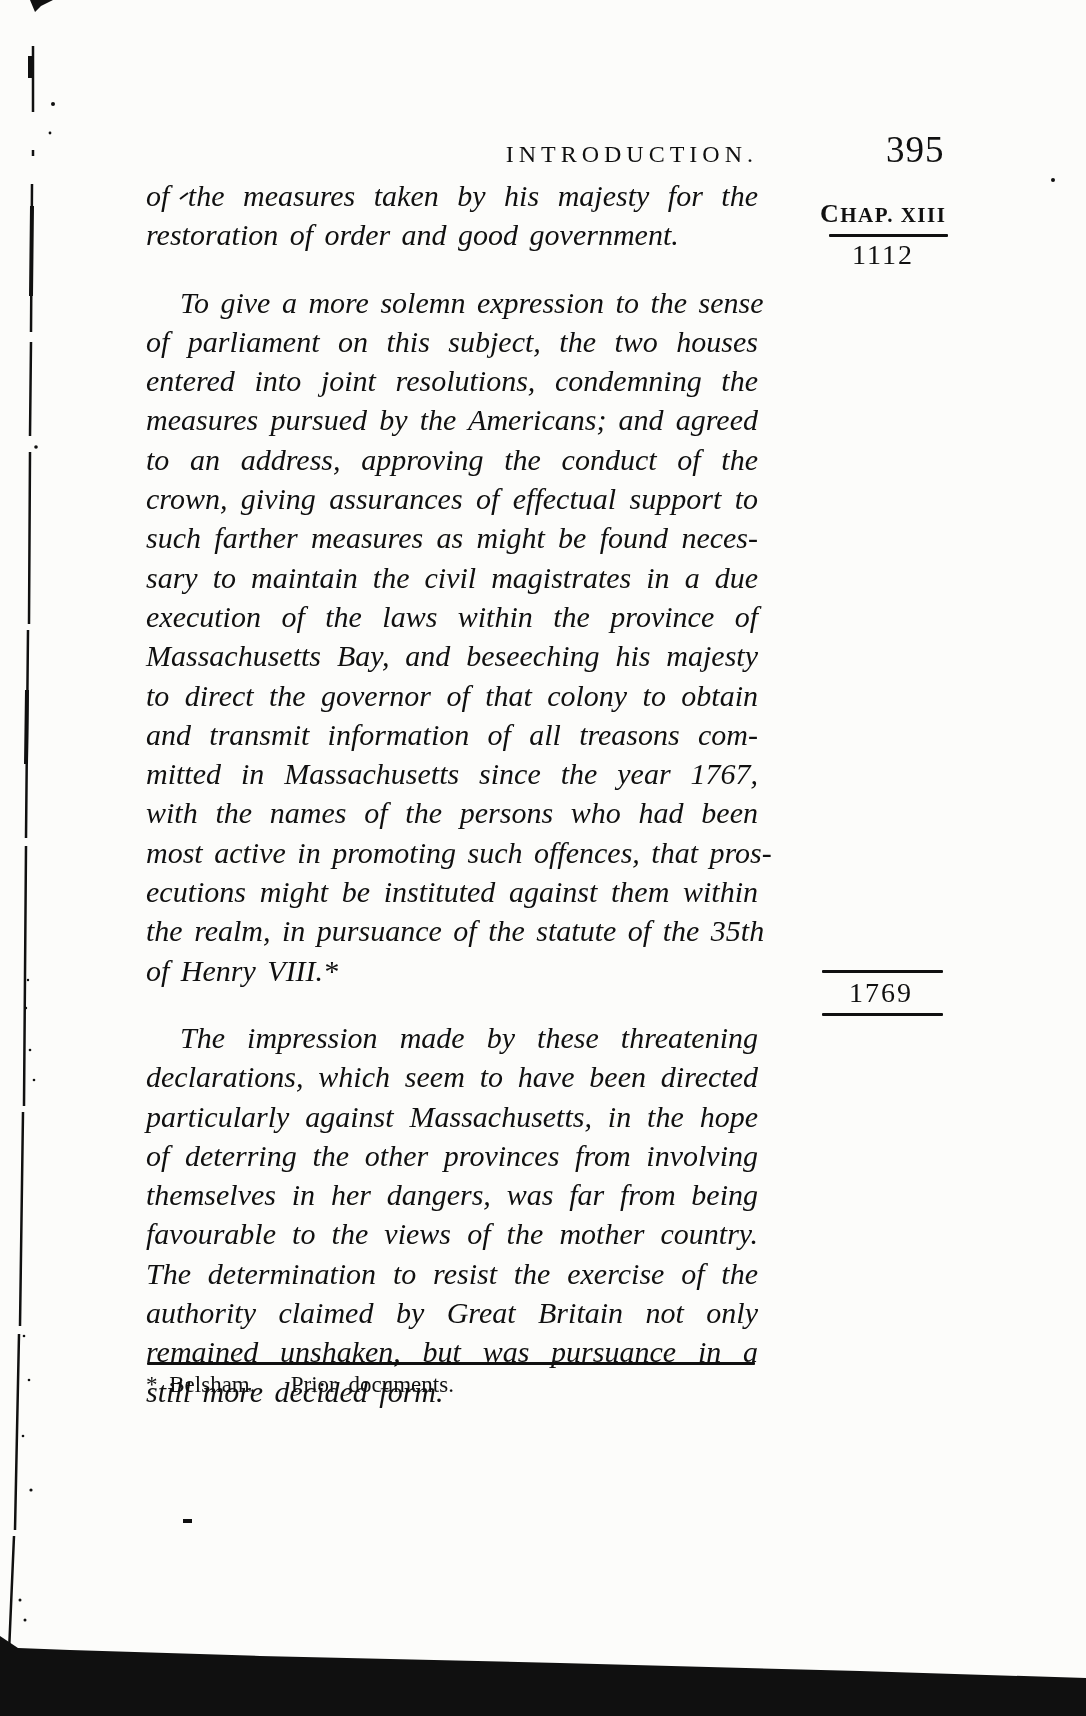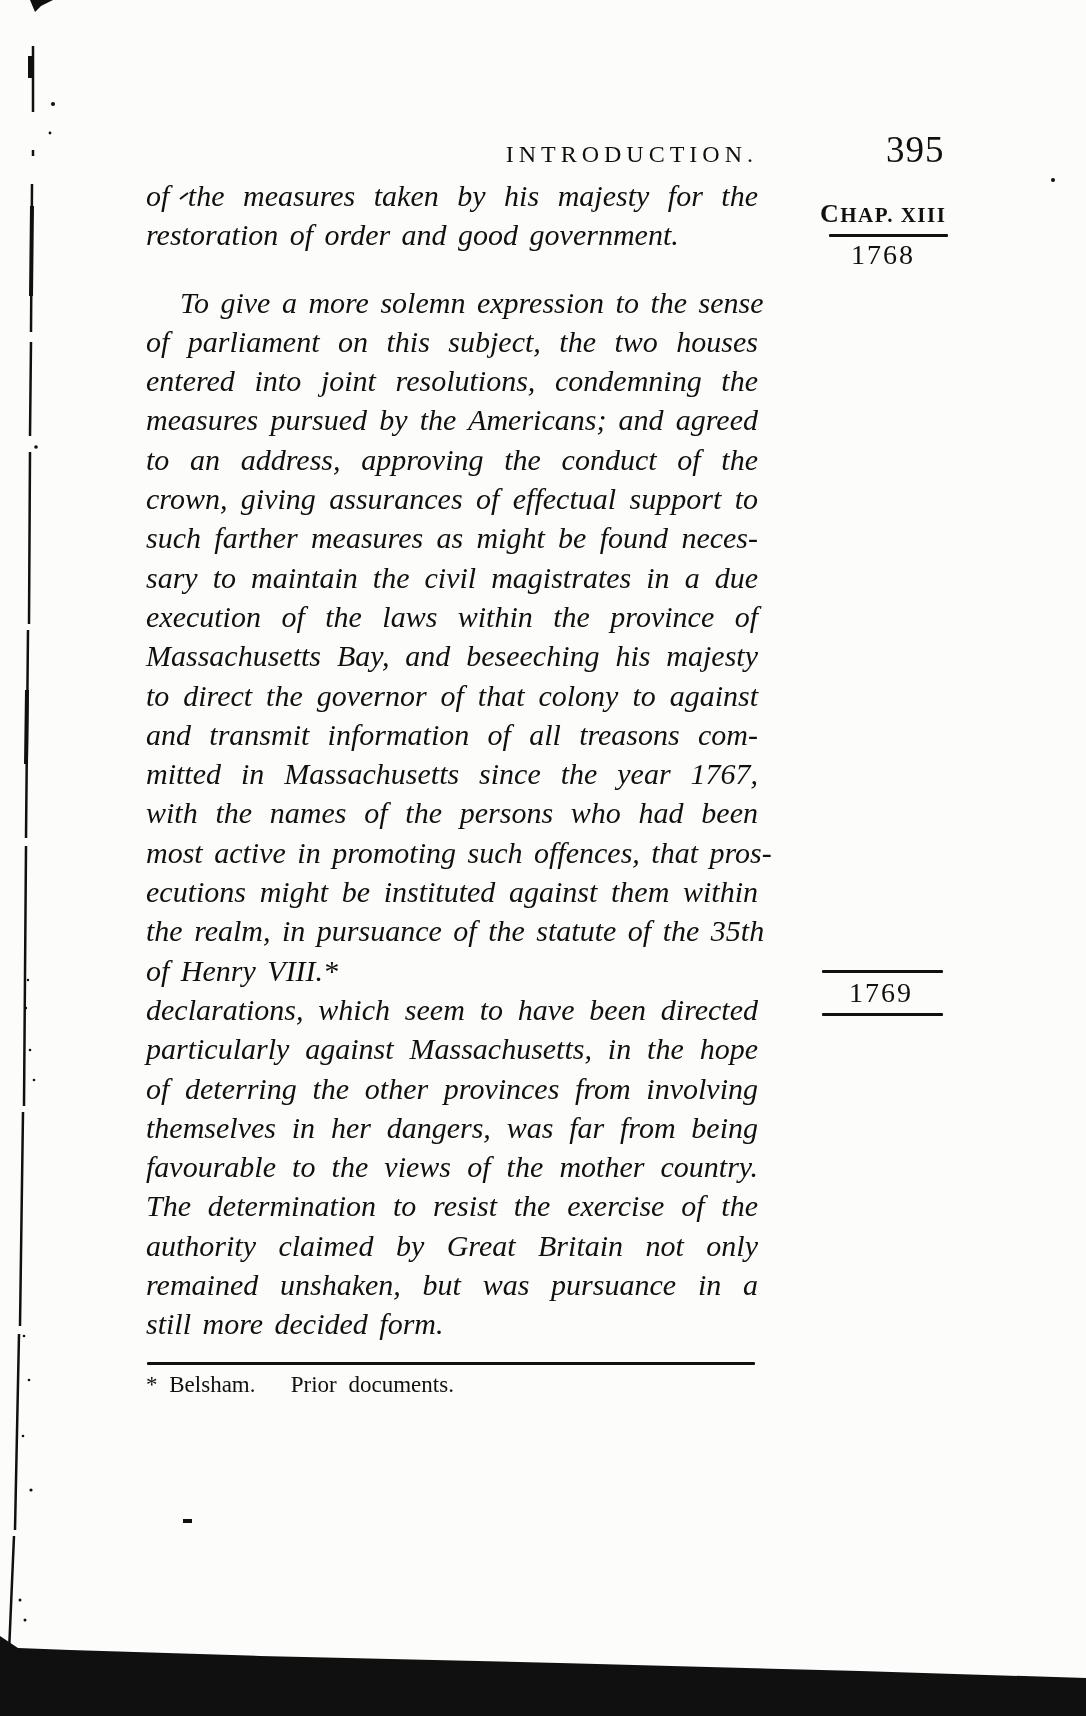--- a/index.html
+++ b/index.html
@@ -92,47 +92,48 @@
       <path d="M180,199 l8,-6" stroke="#101010" stroke-width="2" fill="none"></path>
     </g>
   </svg>
 
   <div class="running-head">INTRODUCTION.</div>
 
   <div class="page-number">395</div>
 
   <div class="margin-chap">CHAP. XIII</div>
   <div class="rule rule-chap"></div>
-  <div class="margin-year y1768">1768</div>
+  <div class="margin-year y1768">1112</div>
 
   <div class="rule rule-1769-top"></div>
   <div class="margin-year y1769">1769</div>
   <div class="rule rule-1769-bottom"></div>
 
   <div class="body-text">
       <div class="line">of the measures taken by his majesty for the</div>
       <div class="line para-end">restoration of order and good government.</div>
       <div class="line indent">To give a more solemn expression to the sense</div>
       <div class="line">of parliament on this subject, the two houses</div>
       <div class="line">entered into joint resolutions, condemning the</div>
       <div class="line">measures pursued by the Americans; and agreed</div>
       <div class="line">to an address, approving the conduct of the</div>
       <div class="line">crown, giving assurances of effectual support to</div>
       <div class="line">such farther measures as might be found neces-</div>
       <div class="line">sary to maintain the civil magistrates in a due</div>
       <div class="line">execution of the laws within the province of</div>
       <div class="line">Massachusetts Bay, and beseeching his majesty</div>
-      <div class="line">to direct the governor of that colony to against</div>
+      <div class="line">to direct the governor of that colony to obtain</div>
       <div class="line">and transmit information of all treasons com-</div>
       <div class="line">mitted in Massachusetts since the year 1767,</div>
       <div class="line">with the names of the persons who had been</div>
       <div class="line">most active in promoting such offences, that pros-</div>
       <div class="line">ecutions might be instituted against them within</div>
       <div class="line">the realm, in pursuance of the statute of the 35th</div>
       <div class="line para-end">of Henry VIII.*</div>
+      <div class="line indent">The impression made by these threatening</div>
       <div class="line">declarations, which seem to have been directed</div>
       <div class="line">particularly against Massachusetts, in the hope</div>
       <div class="line">of deterring the other provinces from involving</div>
       <div class="line">themselves in her dangers, was far from being</div>
       <div class="line">favourable to the views of the mother country.</div>
       <div class="line">The determination to resist the exercise of the</div>
       <div class="line">authority claimed by Great Britain not only</div>
       <div class="line">remained unshaken, but was pursuance in a</div>
       <div class="line para-end">still more decided form.</div>
     </div>

